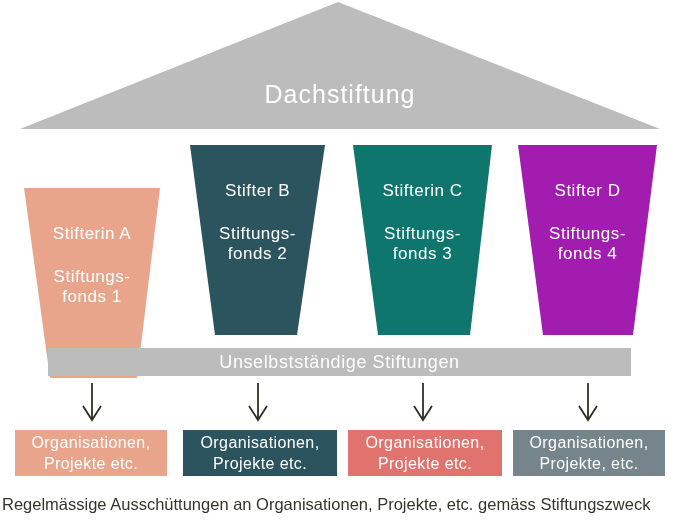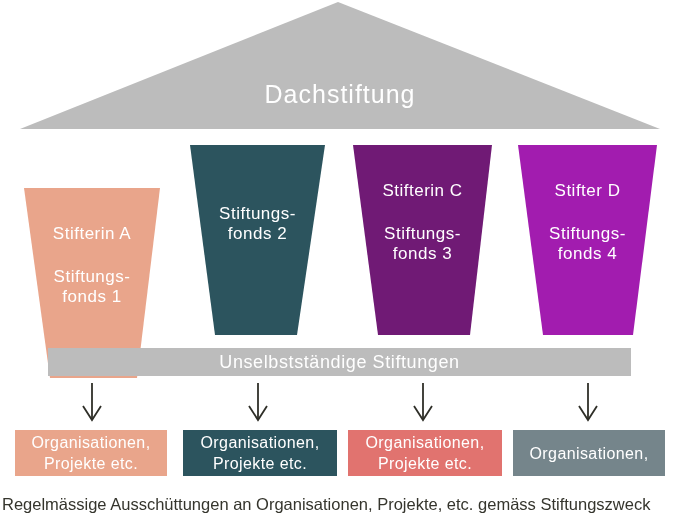--- a/index.html
+++ b/index.html
@@ -61,25 +61,26 @@
     <div class="roof-label">Dachstiftung</div>
   </div>
 
   <div class="pillar pillar-1" style="background-color: rgb(233, 165, 139); margin-top: 43px;">
     <div>Stifterin A</div>
     <div class="spacer"></div>
     <div>Stiftungs-</div>
     <div>fonds 1</div>
   </div>
   <div class="pillar pillar-2" style="background-color: rgb(44, 84, 94);">
+    <div>Stifter B</div>
     <div class="spacer"></div>
     <div>Stiftungs-</div>
     <div>fonds 2</div>
   </div>
-  <div class="pillar pillar-3" style="background-color: #701a75;">
+  <div class="pillar pillar-3" style="background-color: #0f766e;">
     <div>Stifterin C</div>
     <div class="spacer"></div>
     <div>Stiftungs-</div>
     <div>fonds 3</div>
   </div>
   <div class="pillar pillar-4" style="background-color: #a21caf;">
     <div>Stifter D</div>
     <div class="spacer"></div>
     <div>Stiftungs-</div>
     <div>fonds 4</div>
@@ -113,17 +114,18 @@
   <div class="obox obox-2" style="background-color: rgb(44, 84, 94);">
     <div>Organisationen,</div>
     <div>Projekte etc.</div>
   </div>
   <div class="obox obox-3" style="background-color: rgb(225, 115, 111);">
     <div>Organisationen,</div>
     <div>Projekte etc.</div>
   </div>
   <div class="obox obox-4" style="background-color: rgb(117, 133, 139);">
     <div>Organisationen,</div>
+    <div>Projekte, etc.</div>
   </div>
 
   <div class="caption">Regelmässige Ausschüttungen an Organisationen, Projekte, etc. gemäss Stiftungszweck</div>
 
 </div>
 
 </body></html>

